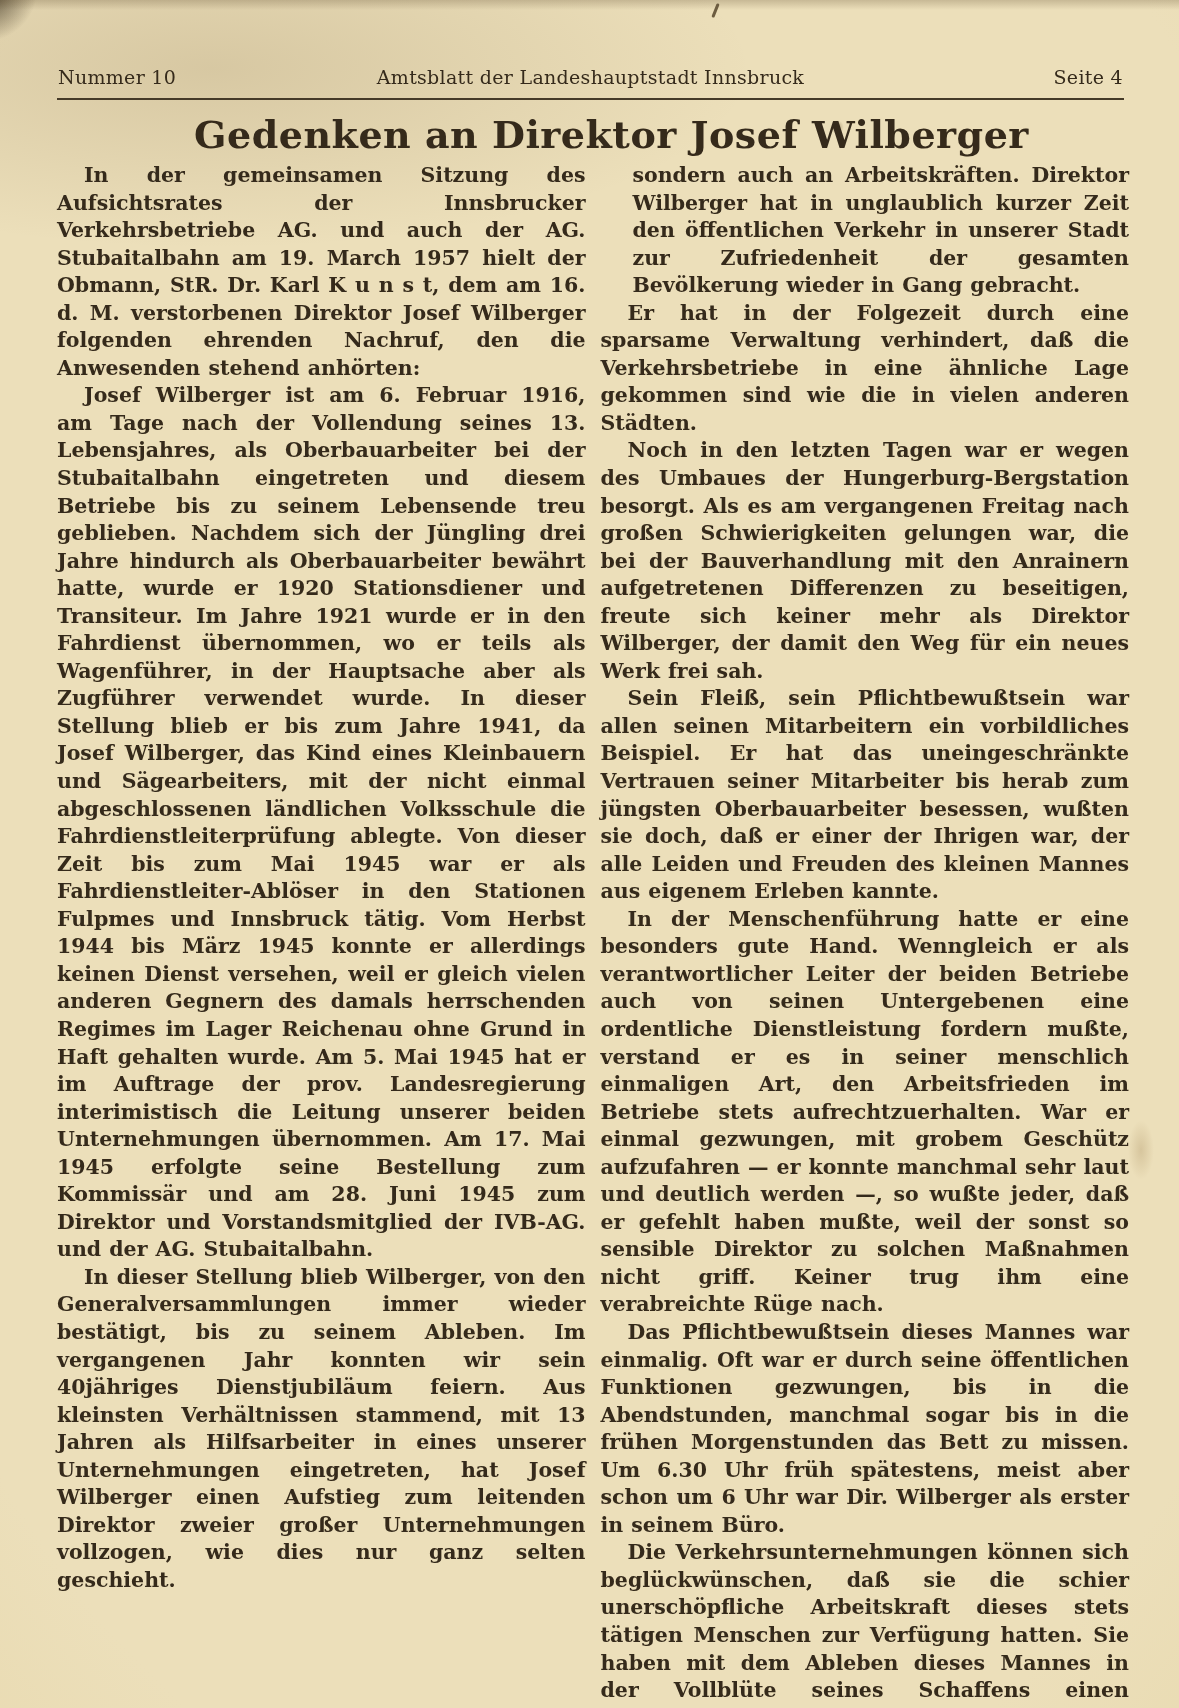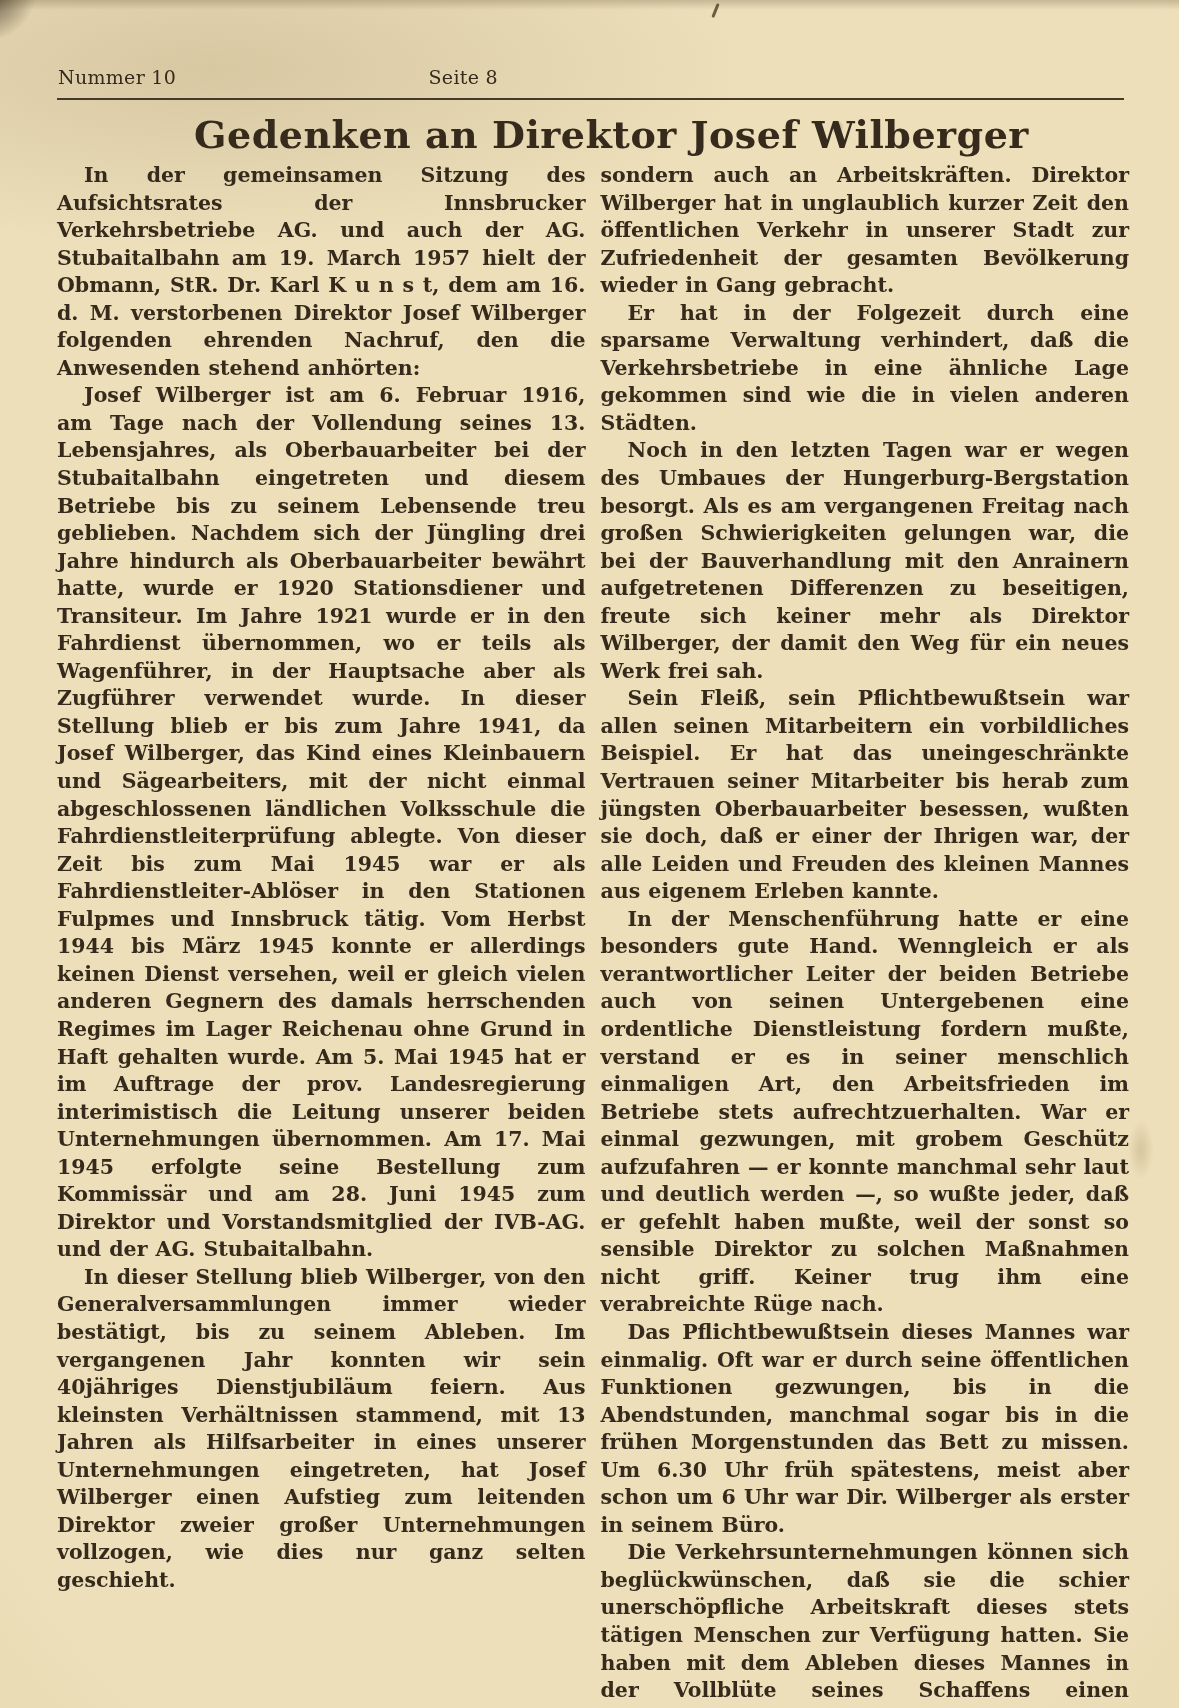--- a/index.html
+++ b/index.html
@@ -56,35 +56,36 @@
   }
   .col{
     flex:1;
     text-align:justify;
     font-size:20.5px;
     line-height:27.55px;
     font-weight:bold;
     word-spacing:1px;
   }
   .col p{margin:0;text-indent:27px;}
-  .col p.cont{text-indent:0;}
+  .col p.cont{text-indent:0;margin-left:32px;}
 </style>
 </head>
 <body>
 
 <div class="page">
   <div class="artifact corner-tl"></div>
   <div class="artifact edge-top"></div>
   <div class="artifact slash"></div>
   <div class="artifact blot1"></div>
   <div class="artifact blot2"></div>
 
   <header>
     <span class="h-left">Nummer 10</span>
-    <span class="h-right">Seite 8</span>
+    <span class="h-center">Amtsblatt der Landeshauptstadt Innsbruck</span>
+    <span class="h-right">Seite 4</span>
   </header>
   <div class="rule"></div>
 
   <h1>Gedenken an Direktor Josef Wilberger</h1>
 
   <div class="cols">
     <div class="col">
       <p>In der gemeinsamen Sitzung des Aufsichtsrates der Innsbrucker Verkehrsbetriebe AG. und auch der AG. Stubaitalbahn am 19. March 1957 hielt der Obmann, StR. Dr. Karl K u n s t, dem am 16. d. M. verstorbenen Direktor Josef Wilberger folgenden ehrenden Nachruf, den die Anwesenden stehend anhörten:</p>
       <p>Josef Wilberger ist am 6. Februar 1916, am Tage nach der Vollendung seines 13. Lebensjahres, als Oberbauarbeiter bei der Stubaitalbahn eingetreten und diesem Betriebe bis zu seinem Lebensende treu geblieben. Nachdem sich der Jüngling drei Jahre hindurch als Oberbauarbeiter bewährt hatte, wurde er 1920 Stationsdiener und Transiteur. Im Jahre 1921 wurde er in den Fahrdienst übernommen, wo er teils als Wagenführer, in der Hauptsache aber als Zugführer verwendet wurde. In dieser Stellung blieb er bis zum Jahre 1941, da Josef Wilberger, das Kind eines Kleinbauern und Sägearbeiters, mit der nicht einmal abgeschlossenen ländlichen Volksschule die Fahrdienstleiterprüfung ablegte. Von dieser Zeit bis zum Mai 1945 war er als Fahrdienstleiter-Ablöser in den Stationen Fulpmes und Innsbruck tätig. Vom Herbst 1944 bis März 1945 konnte er allerdings keinen Dienst versehen, weil er gleich vielen anderen Gegnern des damals herrschenden Regimes im Lager Reichenau ohne Grund in Haft gehalten wurde. Am 5. Mai 1945 hat er im Auftrage der prov. Landesregierung interimistisch die Leitung unserer beiden Unternehmungen übernommen. Am 17. Mai 1945 erfolgte seine Bestellung zum Kommissär und am 28. Juni 1945 zum Direktor und Vorstandsmitglied der IVB-AG. und der AG. Stubaitalbahn.</p>
       <p>In dieser Stellung blieb Wilberger, von den Generalversammlungen immer wieder bestätigt, bis zu seinem Ableben. Im vergangenen Jahr konnten wir sein 40jähriges Dienstjubiläum feiern. Aus kleinsten Verhältnissen stammend, mit 13 Jahren als Hilfsarbeiter in eines unserer Unternehmungen eingetreten, hat Josef Wilberger einen Aufstieg zum leitenden Direktor zweier großer Unternehmungen vollzogen, wie dies nur ganz selten geschieht.</p>

